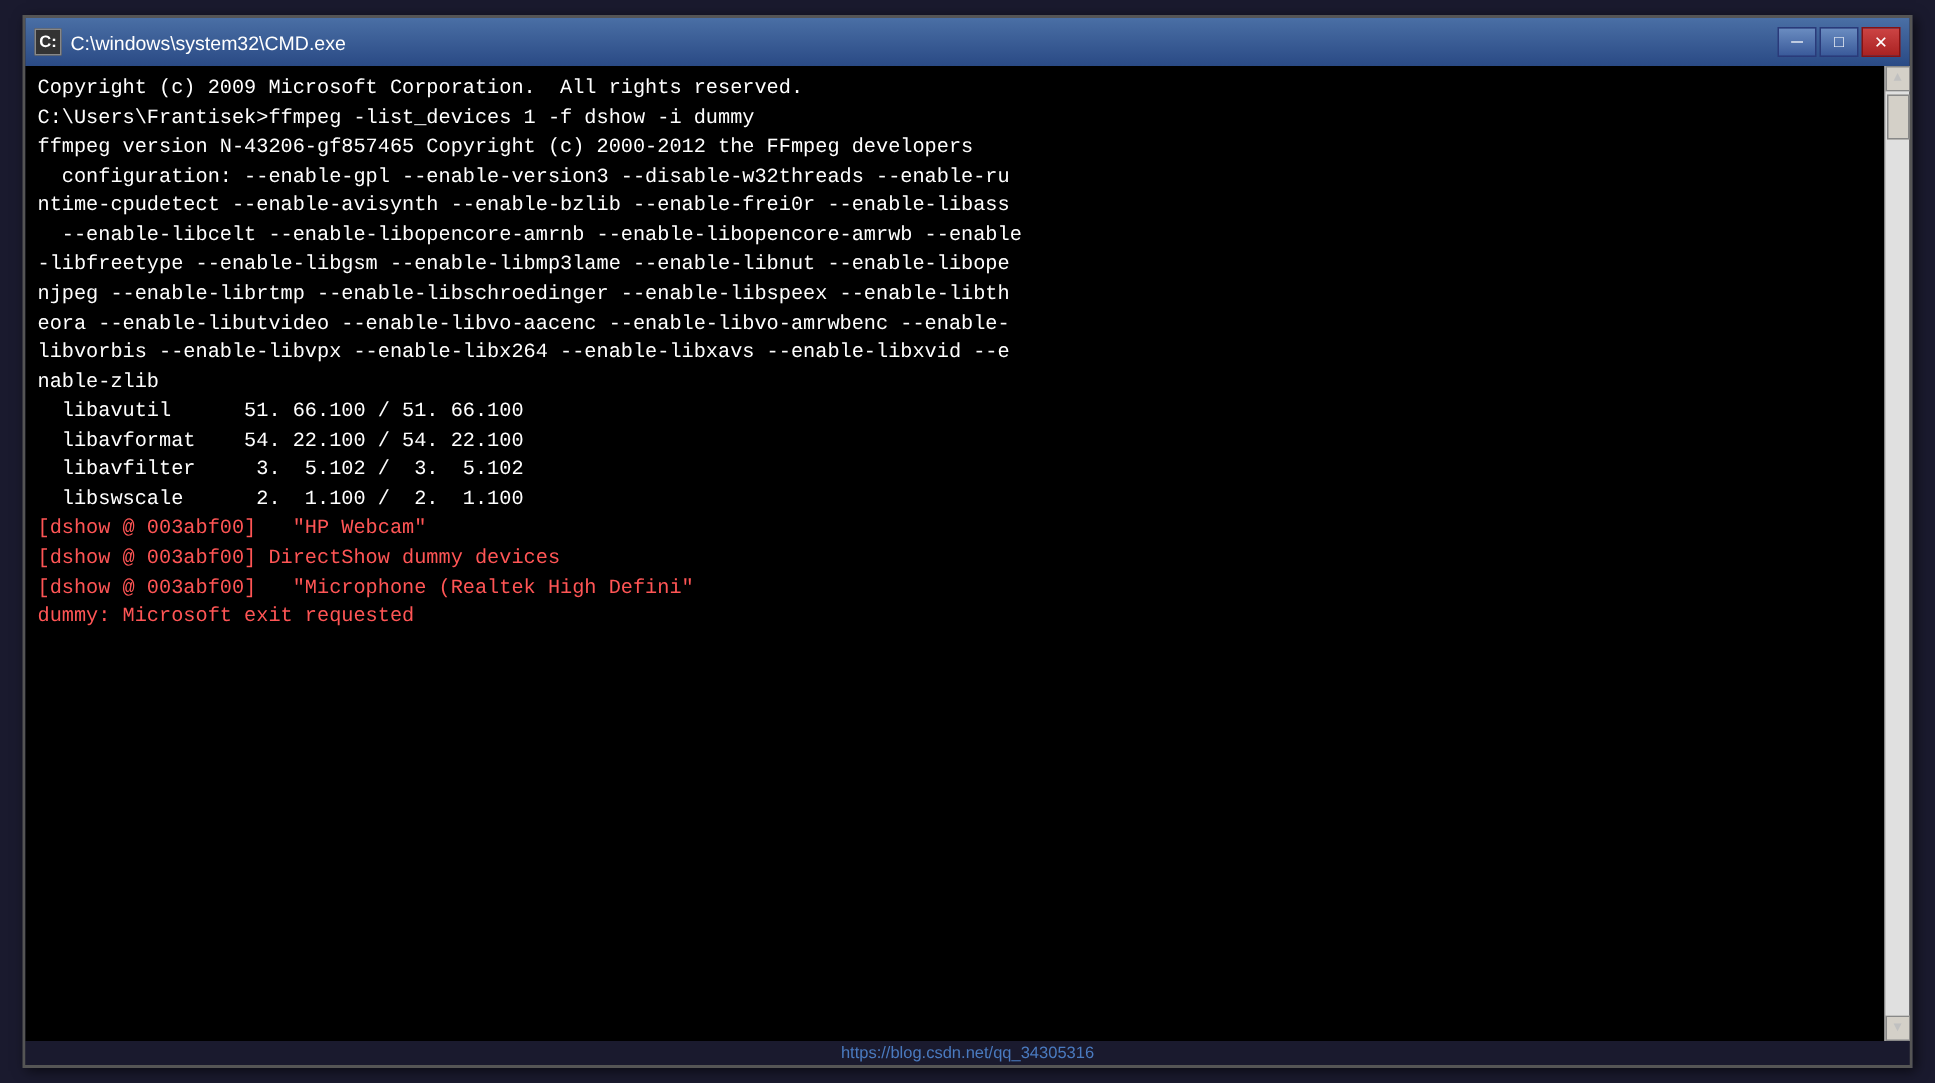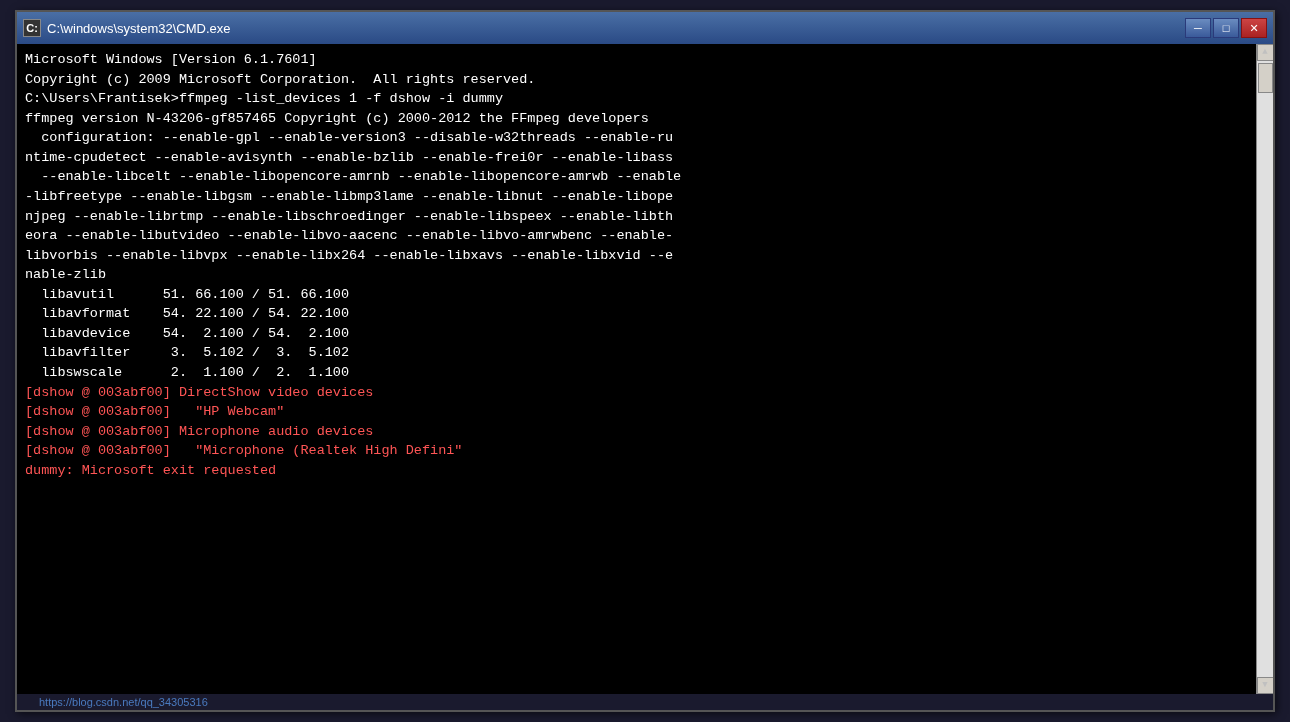--- a/index.html
+++ b/index.html
@@ -144,21 +144,21 @@
     }
 
     .white { color: #ffffff; }
     .red { color: #ff5555; }
 
     
     .watermark {
       background: #1a1a2e;
       color: #4a7abf;
       font-size: 11px;
-      text-align: left;
+      text-align: center;
       padding: 2px 22px;
     }
   </style>
 </head>
 <body>
 
 <div class="window-wrapper">
 
   <div class="title-bar">
     <div class="title-bar-left">
@@ -169,41 +169,38 @@
     </div>
     <div class="title-bar-buttons">
       <div class="tb-btn">─</div>
       <div class="tb-btn">□</div>
       <div class="tb-btn close-btn">✕</div>
     </div>
   </div>
 
   <div class="terminal">
     <div class="terminal-content" id="terminal-lines">
-    <span class="line white">Microsoft Windows [Version 6.1.7601]</span>
         <span class="line white">Copyright (c) 2009 Microsoft Corporation.  All rights reserved.</span>
         <span class="line white"></span>
         <span class="line white">C:\Users\Frantisek&gt;ffmpeg -list_devices 1 -f dshow -i dummy</span>
         <span class="line white">ffmpeg version N-43206-gf857465 Copyright (c) 2000-2012 the FFmpeg developers</span>
         <span class="line white">  configuration: --enable-gpl --enable-version3 --disable-w32threads --enable-ru</span>
         <span class="line white">ntime-cpudetect --enable-avisynth --enable-bzlib --enable-frei0r --enable-libass</span>
         <span class="line white">  --enable-libcelt --enable-libopencore-amrnb --enable-libopencore-amrwb --enable</span>
         <span class="line white">-libfreetype --enable-libgsm --enable-libmp3lame --enable-libnut --enable-libope</span>
         <span class="line white">njpeg --enable-librtmp --enable-libschroedinger --enable-libspeex --enable-libth</span>
         <span class="line white">eora --enable-libutvideo --enable-libvo-aacenc --enable-libvo-amrwbenc --enable-</span>
         <span class="line white">libvorbis --enable-libvpx --enable-libx264 --enable-libxavs --enable-libxvid --e</span>
         <span class="line white">nable-zlib</span>
         <span class="line white">  libavutil      51. 66.100 / 51. 66.100</span>
         <span class="line white">  libavformat    54. 22.100 / 54. 22.100</span>
-        <span class="line white">  libavdevice    54.  2.100 / 54.  2.100</span>
         <span class="line white">  libavfilter     3.  5.102 /  3.  5.102</span>
         <span class="line white">  libswscale      2.  1.100 /  2.  1.100</span>
-        <span class="line red">[dshow @ 003abf00] DirectShow video devices</span>
         <span class="line red">[dshow @ 003abf00]   "HP Webcam"</span>
-        <span class="line red">[dshow @ 003abf00] Microphone audio devices</span>
+        <span class="line red">[dshow @ 003abf00] DirectShow dummy devices</span>
         <span class="line red">[dshow @ 003abf00]   "Microphone (Realtek High Defini"</span>
         <span class="line red">dummy: Microsoft exit requested</span>
       </div>
     <div class="terminal-scroll">
       <div class="scroll-arrow">▲</div>
       <div class="scroll-track">
         <div class="scroll-thumb"></div>
       </div>
       <div class="scroll-arrow">▼</div>
     </div>

